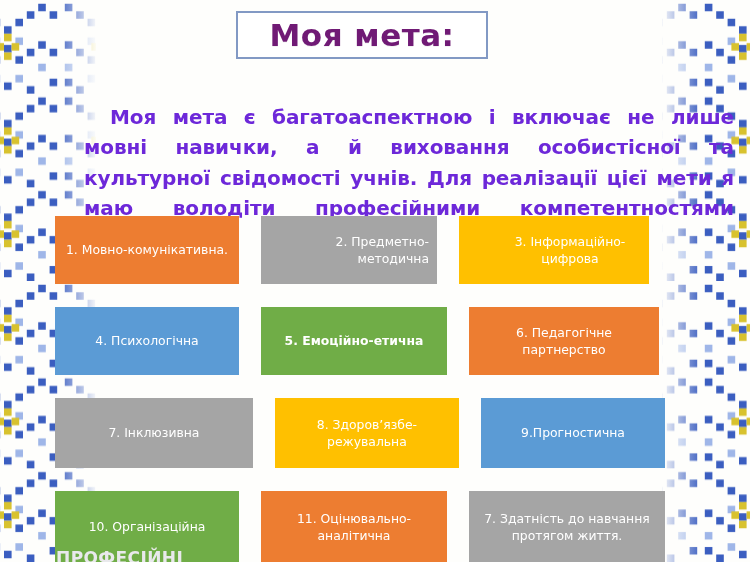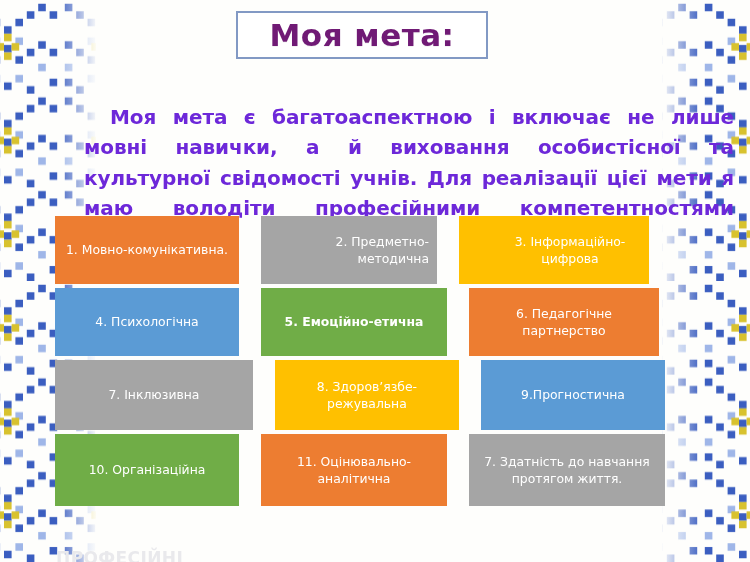--- a/index.html
+++ b/index.html
@@ -107,21 +107,21 @@
   
   .grid {
     position: absolute;
     left: 55px;
     top: 216px;
     width: 610px;
   }
   .grid-row {
     display: flex;
     justify-content: flex-start;
-    margin-bottom: 4px;
+    margin-bottom: 23px;
   }
   .grid-row:last-child { margin-bottom: 0; }
 
   .cell {
     box-sizing: border-box;
     display: flex;
     align-items: center;
     justify-content: center;
     text-align: center;
     color: #ffffff;

